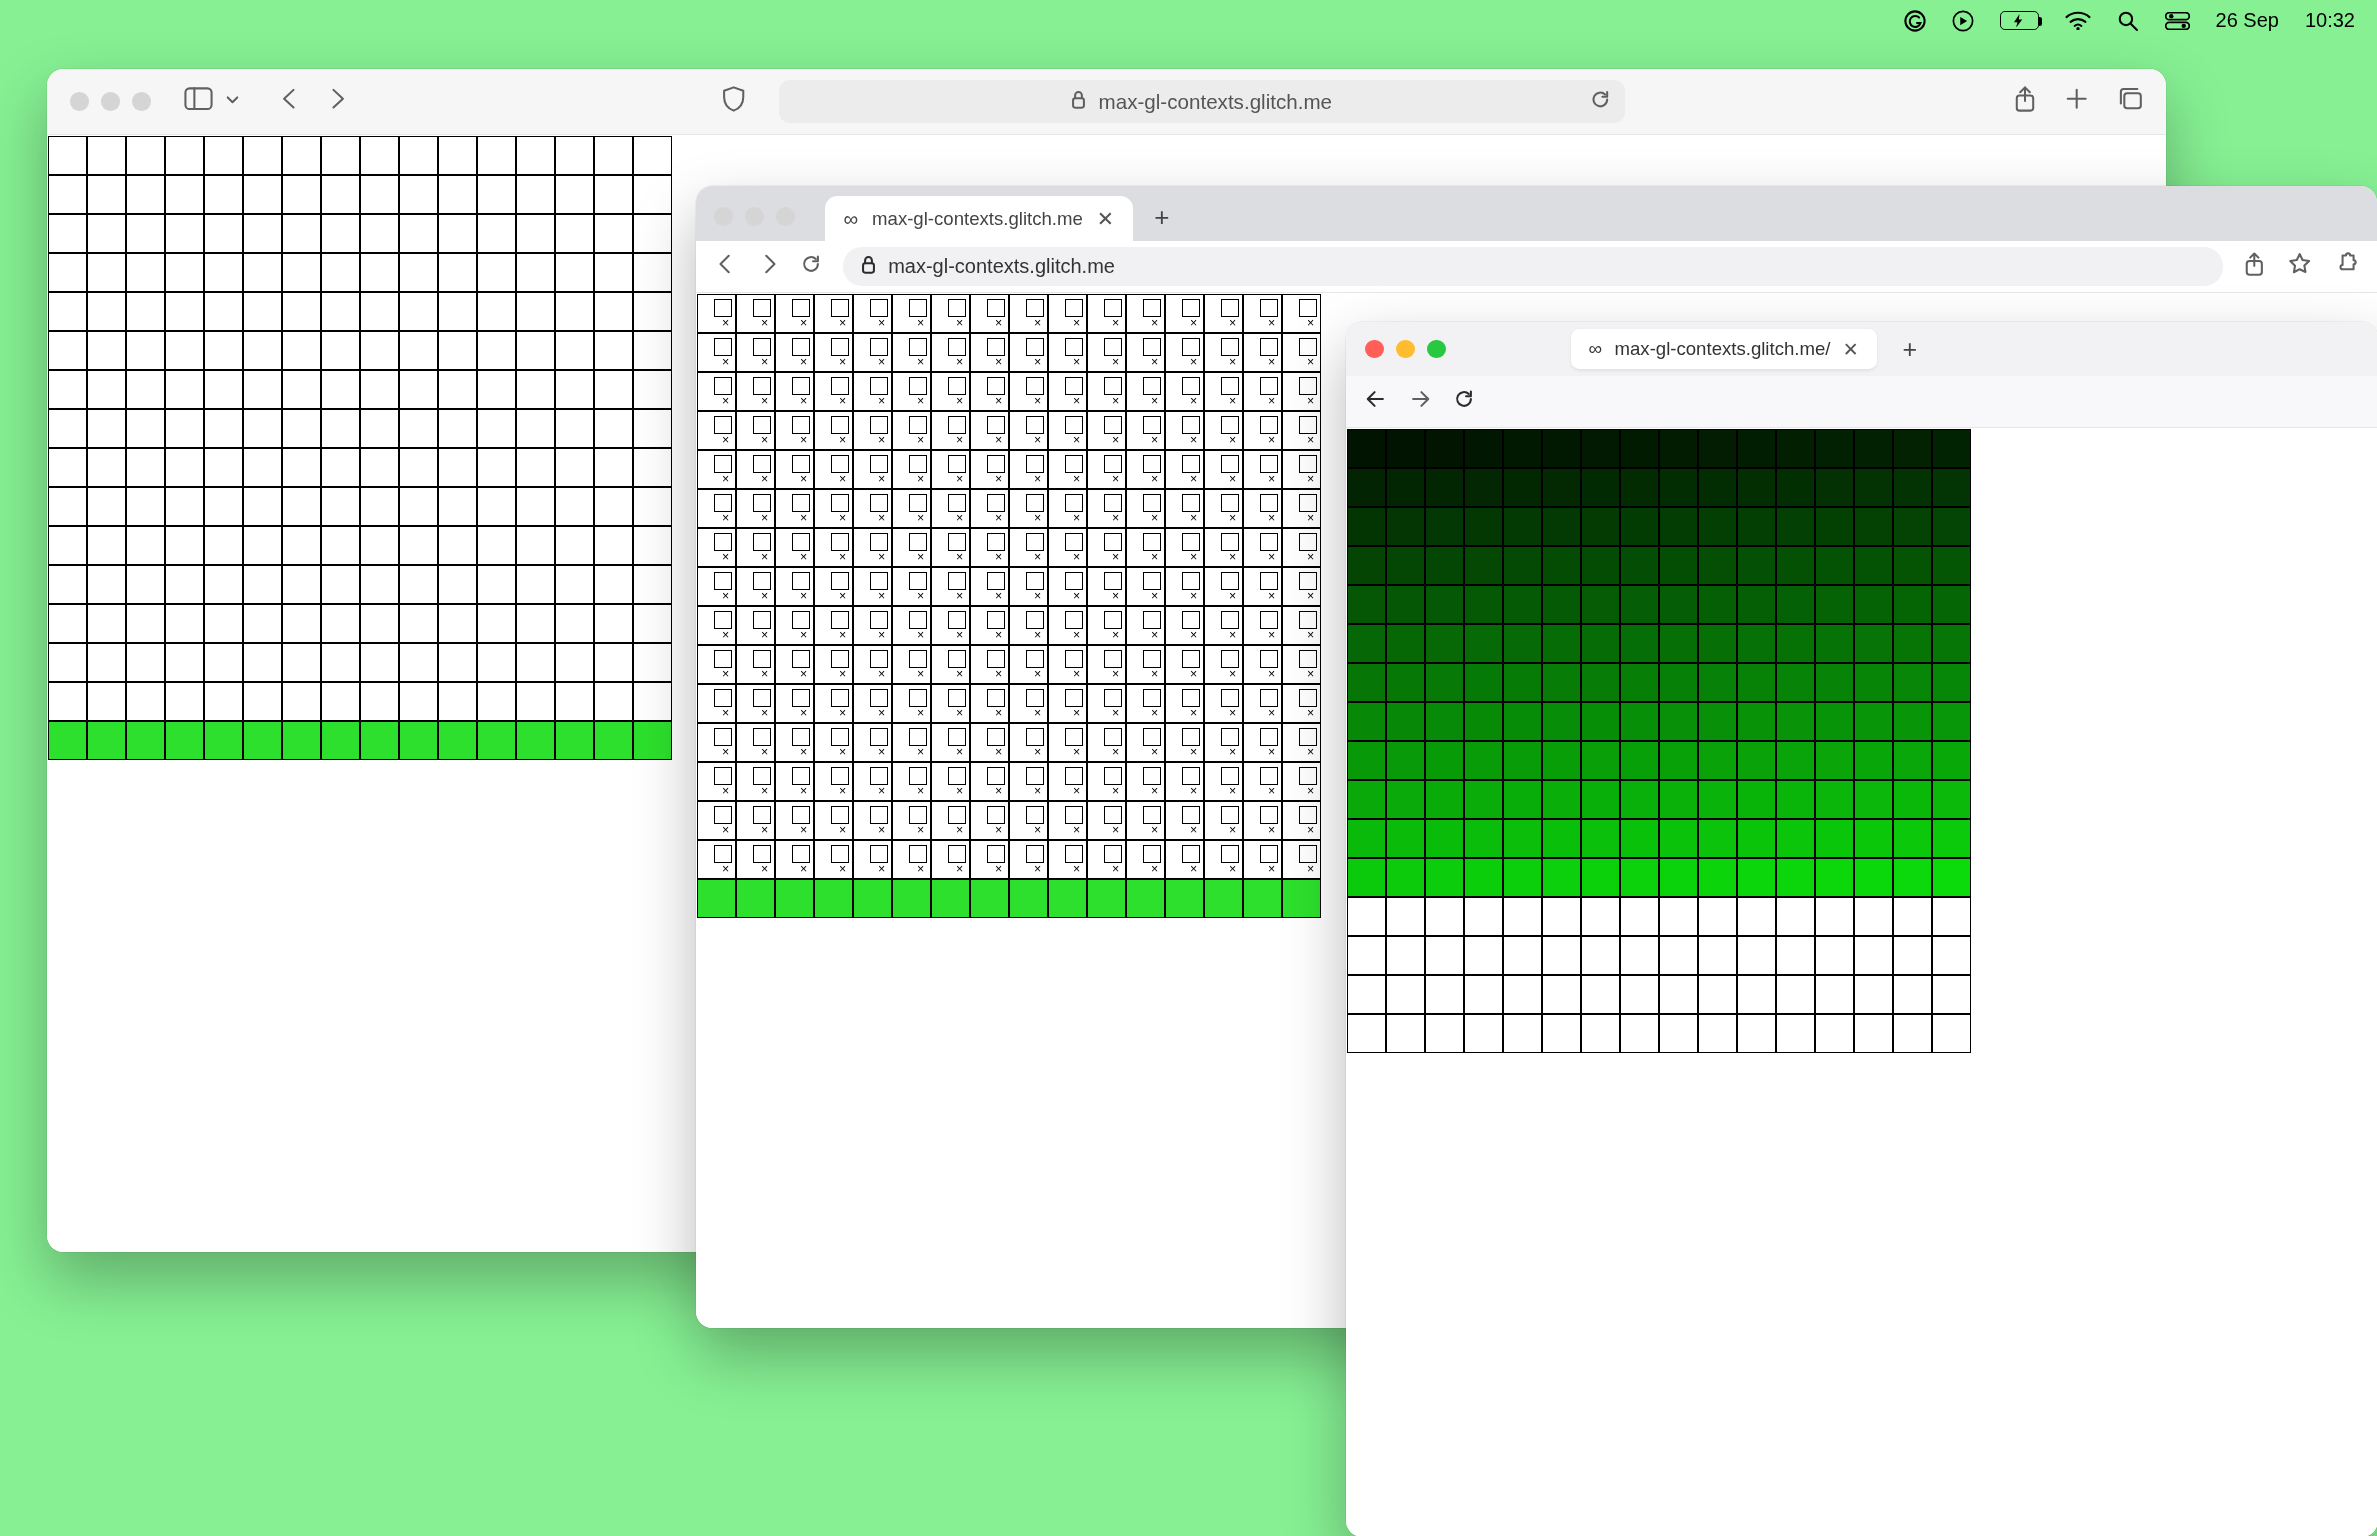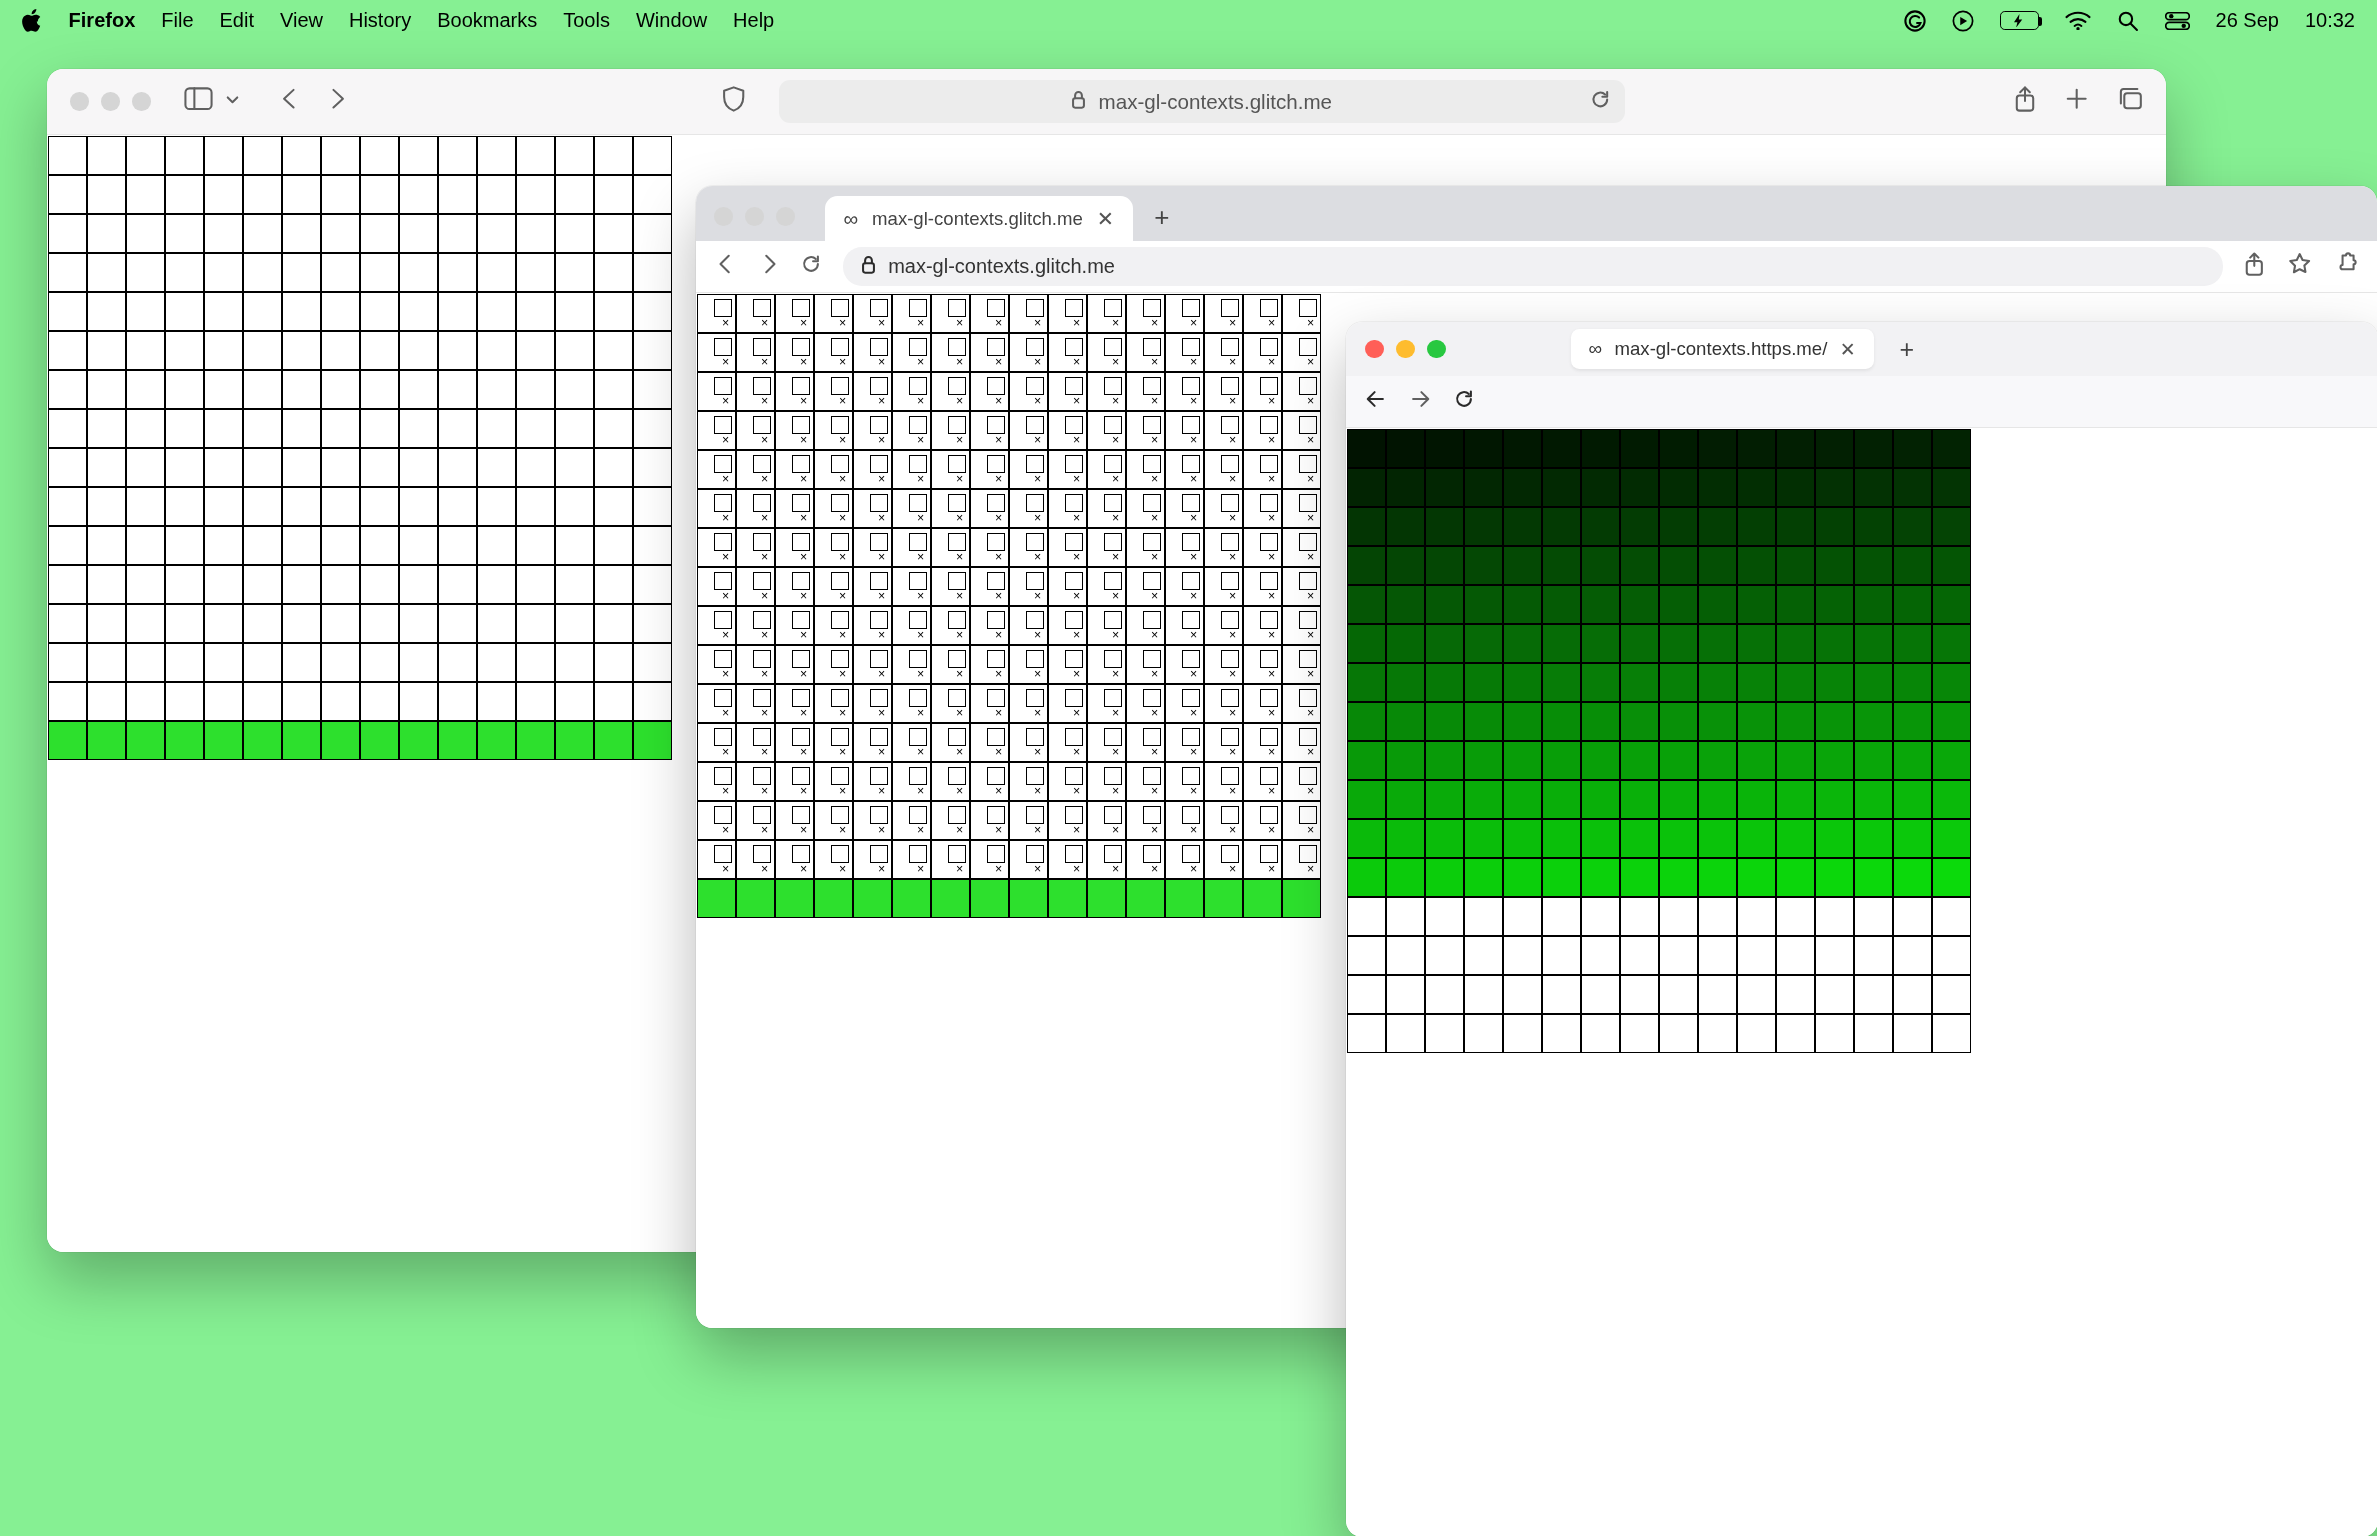--- a/index.html
+++ b/index.html
@@ -153,36 +153,20 @@
   .nav-arrow { color:#8a8a8a; }
   .nav-arrow.enabled { color:#3c3c3c; }
 
   .icon-stroke { stroke:#606060; stroke-width:3; fill:none; stroke-linecap:round; stroke-linejoin:round; }
   .icon-stroke-dark { stroke:#2b2b2b; stroke-width:3; fill:none; stroke-linecap:round; stroke-linejoin:round; }
 </style>
 </head>
 <body>
 
 <div class="menubar">
-  <div class="left">
-    <span class="mb-item">
-      <svg width="20.6" height="23.4" viewBox="0 0 20 24">
-          <path fill="#000" d="M15.6 12.7c0-3 2.5-4.4 2.6-4.5-1.4-2-3.6-2.3-4.3-2.3-1.8-.2-3.6 1.1-4.5 1.1-.9 0-2.4-1.1-3.9-1.1C3.4 6 1.5 7.2.5 9c-2 3.5-.5 8.6 1.4 11.4 1 1.4 2.1 3 3.6 2.9 1.5-.1 2-.9 3.8-.9 1.8 0 2.3.9 3.8.9 1.6 0 2.6-1.4 3.5-2.8.7-1 1.2-2.1 1.5-3.2-2-.8-3.5-2.6-3.5-4.6zM12.9 3.6c.8-1 1.4-2.3 1.2-3.6-1.2.1-2.6.8-3.5 1.8-.8.9-1.4 2.2-1.2 3.5 1.3.1 2.7-.7 3.5-1.7z"></path>
-        </svg>
-    </span>
-    <span class="mb-item app-name">Firefox</span>
-    <span class="mb-item">File</span>
-    <span class="mb-item">Edit</span>
-    <span class="mb-item">View</span>
-    <span class="mb-item">History</span>
-    <span class="mb-item">Bookmarks</span>
-    <span class="mb-item">Tools</span>
-    <span class="mb-item">Window</span>
-    <span class="mb-item">Help</span>
-  </div>
   <div class="right">
     <span class="mb-item">
       <svg width="22" height="22" viewBox="0 0 32 32">
           <circle cx="16" cy="16" r="14" fill="none" stroke="#000" stroke-width="3"></circle>
           <path d="M22 11a8 8 0 1 0 2 8h-5" fill="none" stroke="#000" stroke-width="3" stroke-linecap="round"></path>
         </svg>
     </span>
     <span class="mb-item">
       <svg width="22" height="22" viewBox="0 0 32 32">
           <circle cx="16" cy="16" r="14" fill="none" stroke="#000" stroke-width="2.5"></circle>
@@ -883,21 +867,21 @@
 <div class="window firefox" style="left:1346px; top:322px; width:1032px; height:1215px;">
   <div class="tabbar">
     <div class="traffic">
       <span class="dot r"></span>
       <span class="dot y"></span>
       <span class="dot g"></span>
     </div>
     <div style="width:89px"></div>
     <div class="tab">
       <span style="font-size:19px">∞</span>
-      <span>max-gl-contexts.https.me/</span>
+      <span>max-gl-contexts.glitch.me/</span>
       <span class="close">✕</span>
     </div>
     <div class="newtab">+</div>
   </div>
   <div class="toolbar">
     <span class="nav-arrow enabled">
       <svg width="22" height="22" viewBox="0 0 32 32" class="icon-stroke-dark">
           <path d="M26 16H6M14 6 4 16l10 10"></path>
         </svg>
     </span>

